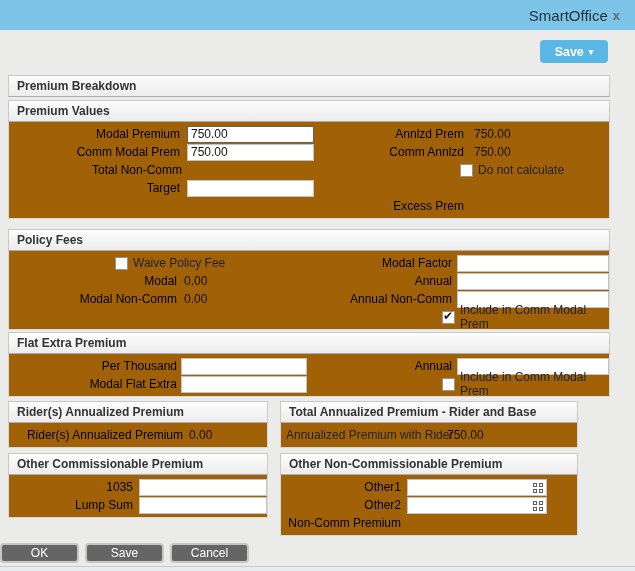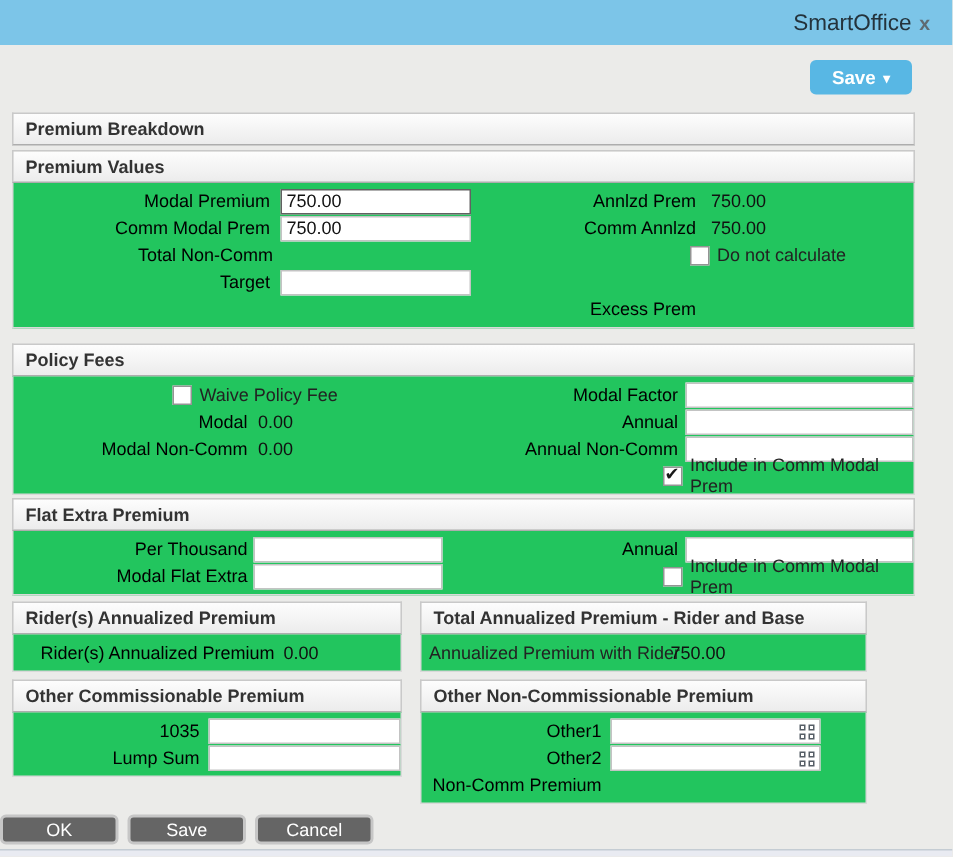--- a/index.html
+++ b/index.html
@@ -32,31 +32,31 @@
   .menu-btn .caret { font-size: 9px; }
   .content { position: absolute; left: 8px; top: 75px; width: 602px; }
   .sec-header {
     height: 22px; line-height: 20px;
     background: linear-gradient(#fdfdfd, #ececec);
     border: 1px solid #c9c9c9; border-bottom-color: #adadad;
     font-weight: bold; font-size: 12px; color: #333;
     padding-left: 8px;
   }
   .panel {
-    background: #22c55e;
+    background: #a16207;
     border: 1px solid #d9d9d9; border-top: none;
     padding: 3px 0;
   }
   .cols { display: flex; }
   .half-l { width: 305px; }
   .half-r { flex: 1; }
   .frow { display: flex; align-items: center; height: 18px; }
   .lbl { text-align: right; color: #000; white-space: nowrap; }
   .lbl-a { width: 173px; }   
-  .lbl-b { width: 156px; }   
+  .lbl-b { width: 156px; margin-left: 12px; }   
   .lbl-c { width: 150px; }   
   .lbl-d { width: 138px; }   
   .val { margin-left: 10px; color: #111; }
   input[type=text] {
     height: 17px; border: 1px solid #c3c3c3; background: #fff;
     font-family: "Liberation Sans", sans-serif; font-size: 12px;
     padding: 0 3px; color: #111;
   }
   input.in-a { margin-left: 7px; width: 127px; }
   input.in-b { margin-left: 4px; width: 126px; }

